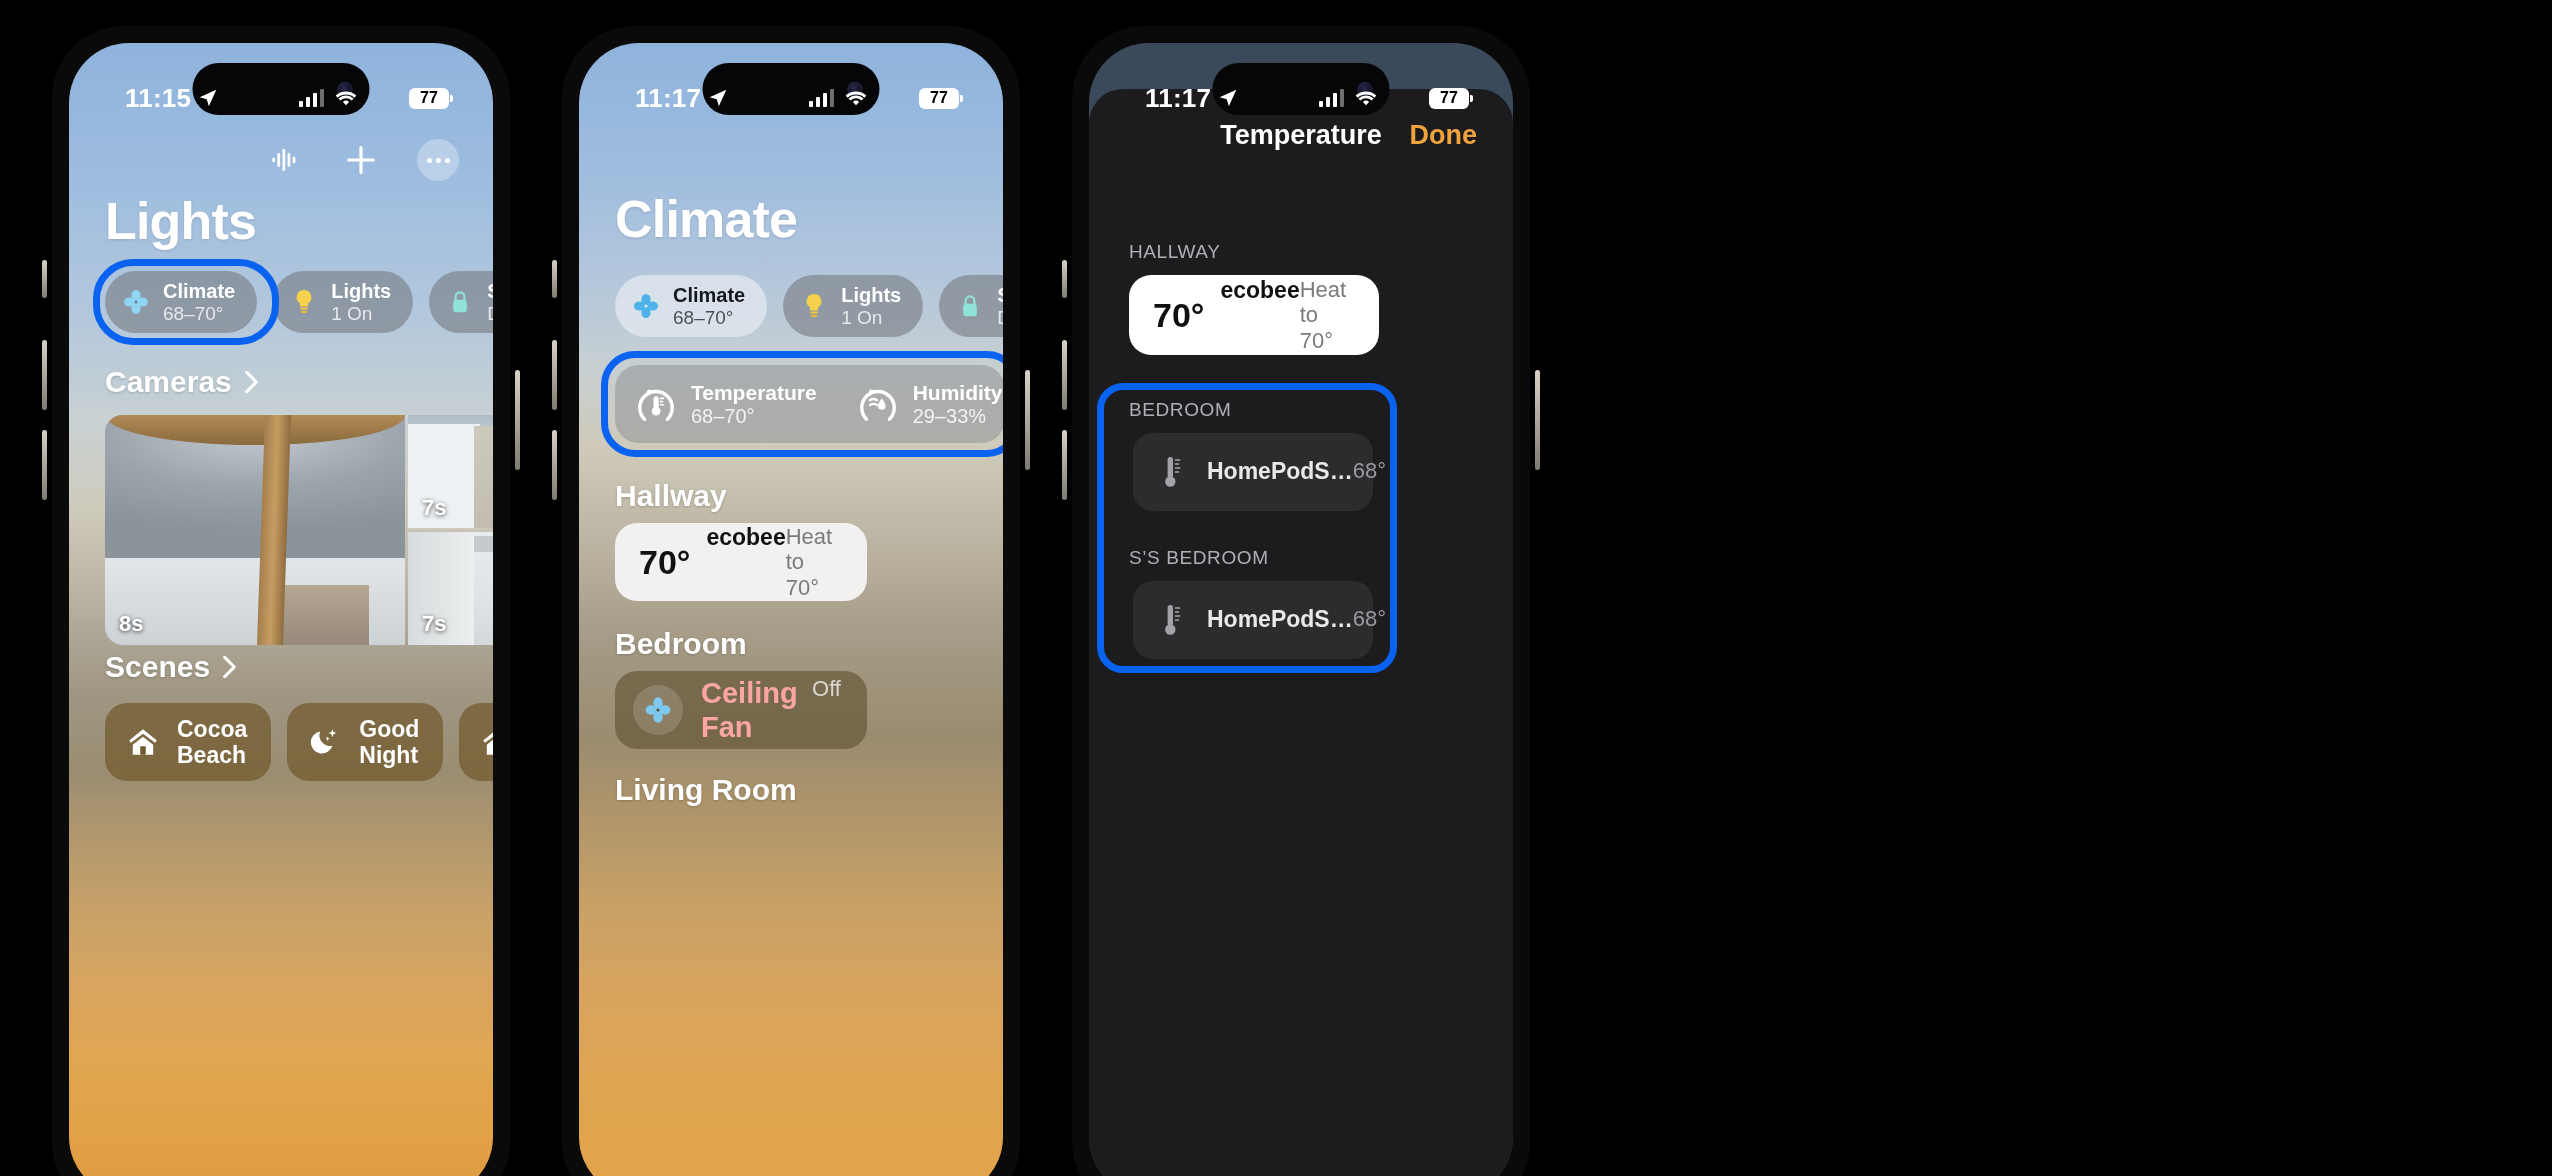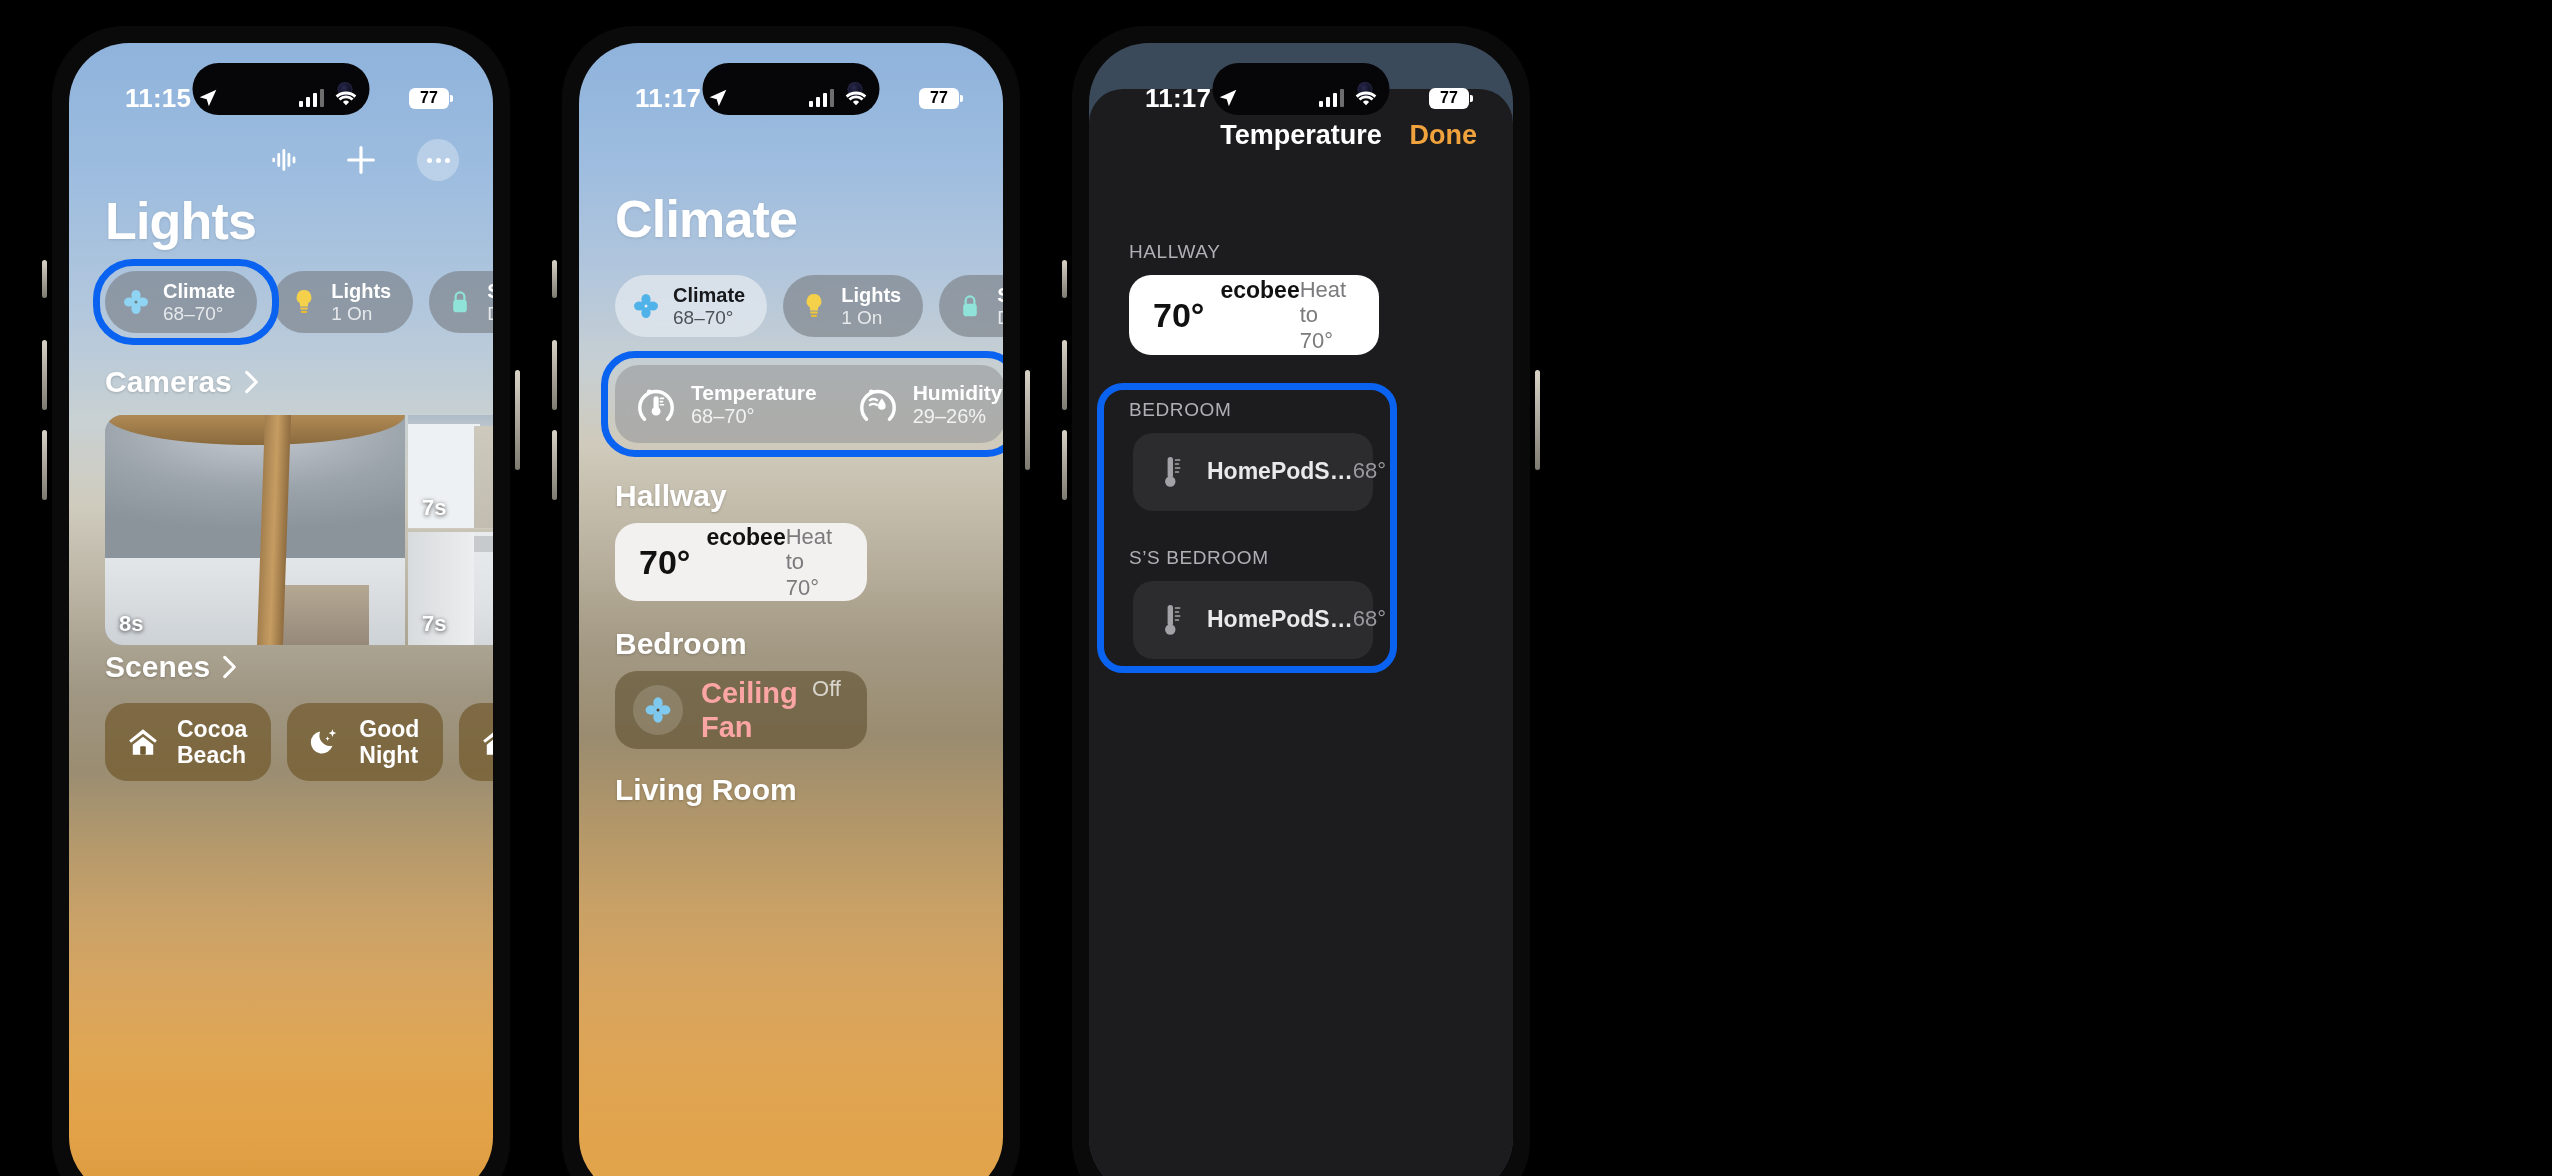--- a/index.html
+++ b/index.html
@@ -595,21 +595,21 @@
                   <path d="M10 38A17 17 0 1 1 34 38" stroke="#fff" stroke-width="3.6" fill="none" stroke-linecap="round"></path>
                   <circle cx="15" cy="9.5" r="2.6" fill="#fff"></circle>
                   <g stroke="#fff" stroke-width="2.4" fill="none" stroke-linecap="round">
                     <path d="M13.5 18c2.5-1.6 5-1.6 7.5 0"></path>
                     <path d="M13.5 23c2.5-1.6 5-1.6 7.5 0"></path>
                   </g>
                   <path d="M26 16c2.8 4 4 6 4 8a4 4 0 0 1-8 0c0-2 1.2-4 4-8z" fill="#fff"></path>
                 </svg>
                 <span class="th-txt">
                   <span class="th-t">Humidity</span>
-                  <span class="th-s">29–26%</span>
+                  <span class="th-s">29–33%</span>
                 </span>
               </div>
             </div>
             <div class="ring" style="left:22px; top:308px; width:420px; height:106px; border-radius:34px;"></div>
 
             <div class="sect" style="top:436px;">
               <span>Hallway</span>
             </div>
             <div class="acc-white" style="left:36px; top:480px; width:252px;">
               <span class="acc-temp">70°</span>

